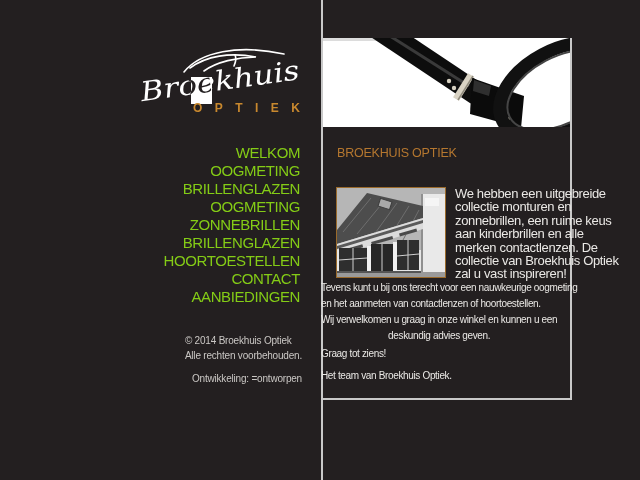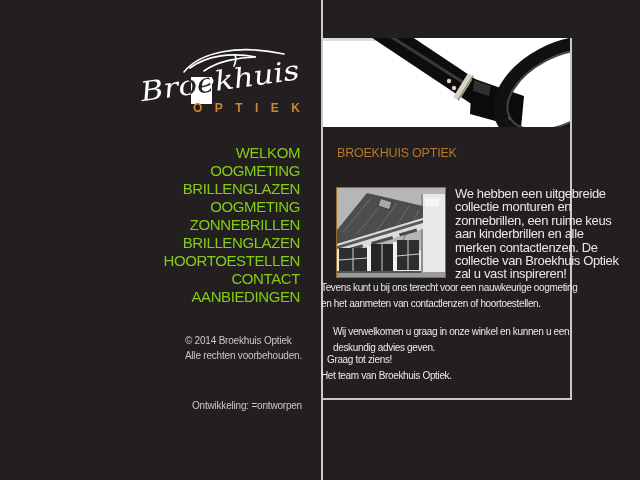--- a/index.html
+++ b/index.html
@@ -17,21 +17,21 @@
   .menu-item{
     display:block;color:#84cc16;font-size:15px;line-height:18px;
     letter-spacing:-0.4px;text-decoration:none;cursor:pointer;
   }
   .footer-copy{
     top:333px;right:338px;text-align:left;color:#cac7c4;
     font-size:10px;line-height:15px;white-space:pre;letter-spacing:-0.2px;
   }
   .footer-credit{
     top:371px;right:338px;text-align:right;color:#cac7c4;
-    font-size:10px;line-height:15px;letter-spacing:-0.2px;cursor:pointer;margin-top:27px;
+    font-size:10px;line-height:15px;letter-spacing:-0.2px;cursor:pointer;
   }
 
   
   .vline-left{left:321px;top:0;width:2px;height:480px;background:#c9c9c9;}
   .vline-right{left:570px;top:38px;width:2px;height:362px;background:#c9c9c9;}
   .hline-bottom{left:321px;top:398px;width:251px;height:2px;background:#c9c9c9;}
 
   
   .hero{left:323px;top:38px;width:247px;height:89px;}
   .content-heading{
@@ -179,18 +179,18 @@
   <div class="abs beside-photo">We hebben een uitgebreide
 collectie monturen en
 zonnebrillen, een ruime keus
 aan kinderbrillen en alle
 merken contactlenzen. De
 collectie van Broekhuis Optiek
 zal u vast inspireren!</div>
 
   <p class="abs para p1" style="margin:0;">Tevens kunt u bij ons terecht voor een nauwkeurige oogmeting
 en het aanmeten van contactlenzen of hoortoestellen.</p>
-  <p class="abs para p2" style="margin:12px;">Wij verwelkomen u graag in onze winkel en kunnen u een
+  <p class="abs para p2" style="margin:0;text-align:center;">Wij verwelkomen u graag in onze winkel en kunnen u een
 deskundig advies geven.</p>
-  <p class="abs para p3" style="margin:6px;">Graag tot ziens!</p>
+  <p class="abs para p3" style="margin:0;">Graag tot ziens!</p>
   <p class="abs para p4" style="margin:0;">Het team van Broekhuis Optiek.</p>
 
 </div>
 
 </body></html>

